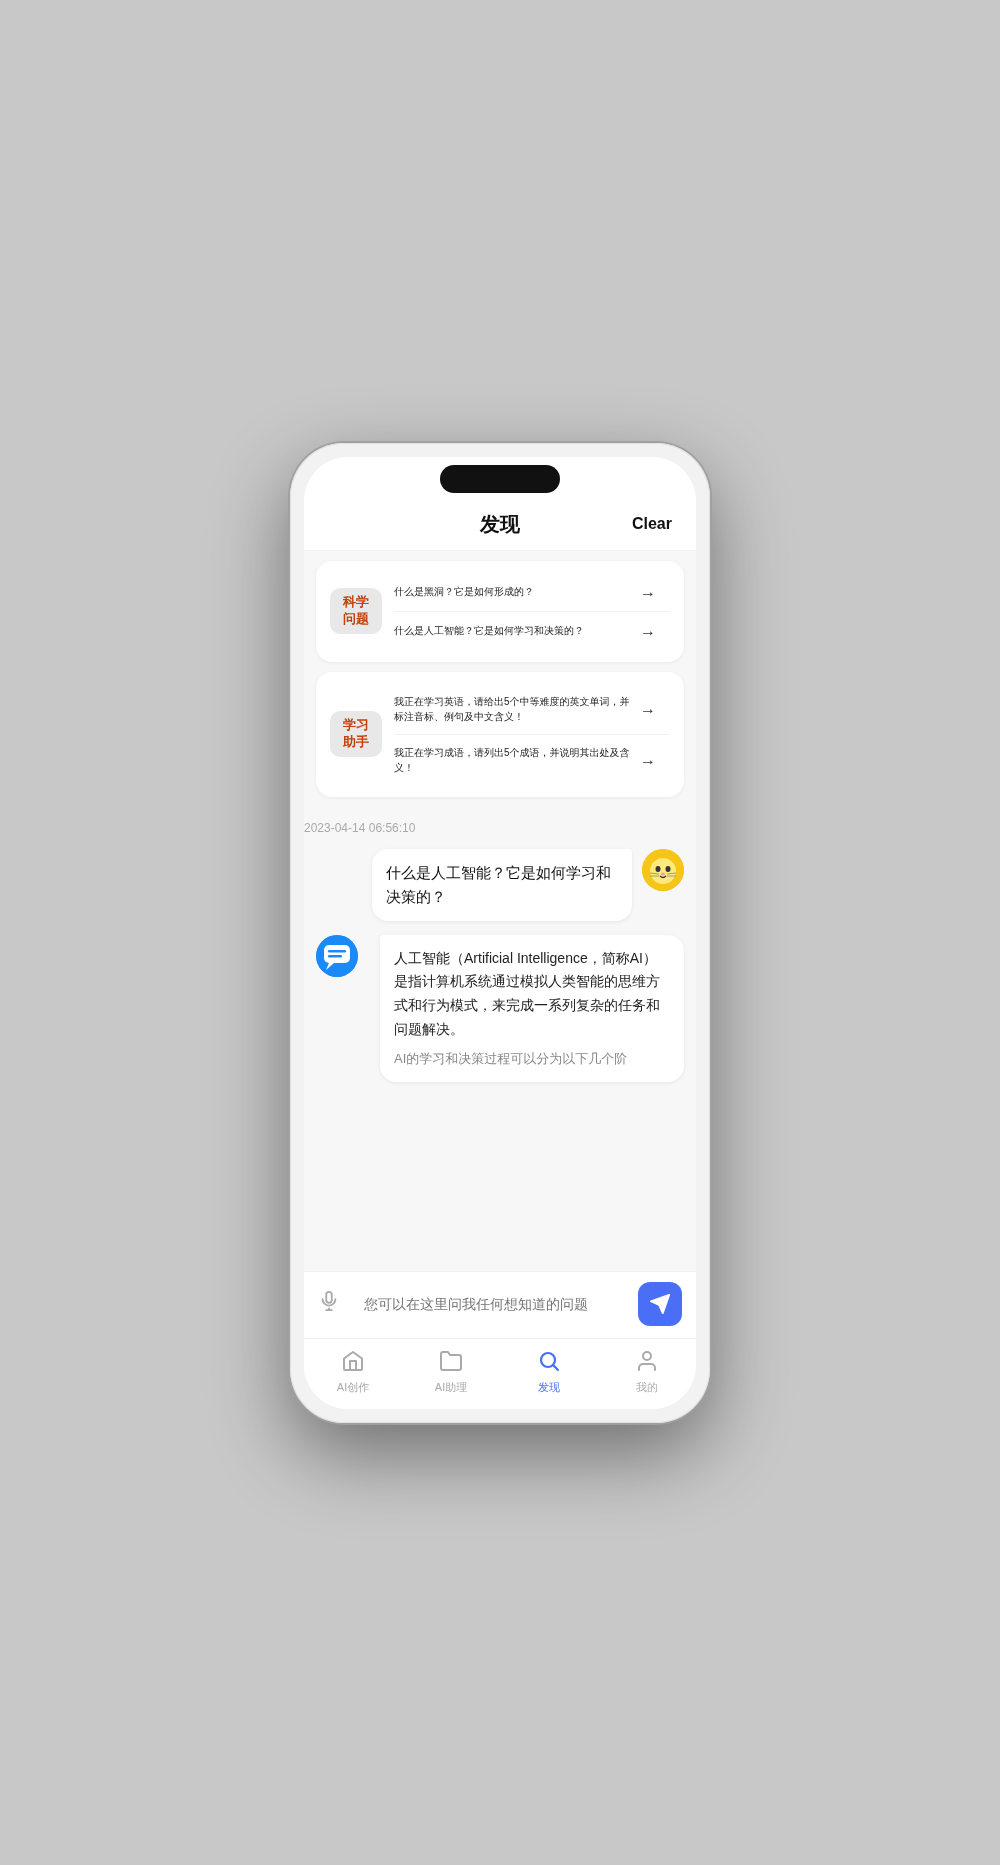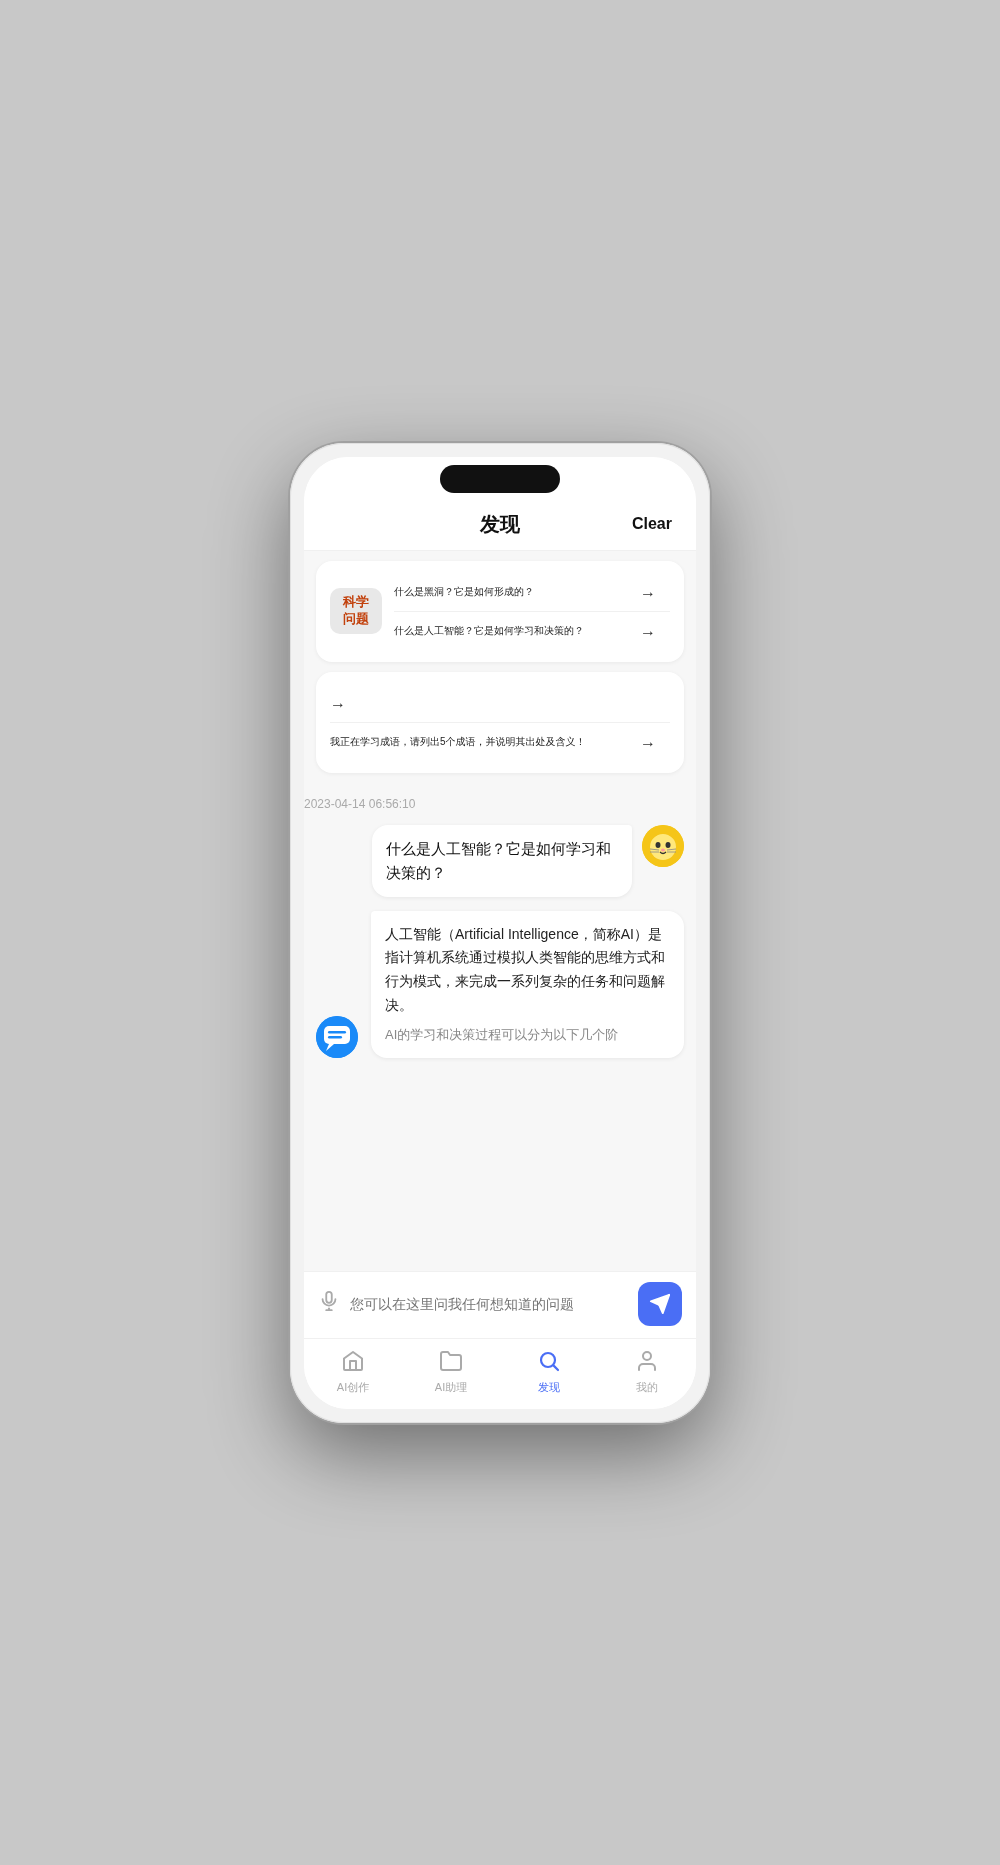--- a/index.html
+++ b/index.html
@@ -204,22 +204,22 @@
       align-items: center;
       justify-content: center;
       font-size: 22px;
       flex-shrink: 0;
       overflow: hidden;
     }
 
     
     .ai-message {
       display: flex;
-      align-items: flex-end;
-      gap: 13px;
+      align-items: flex-start;
+      gap: 22px;
       margin-bottom: 14px;
     }
 
     .ai-message-bubble {
       background: #fff;
       border-radius: 4px 16px 16px 16px;
       padding: 12px 14px;
       font-size: 14px;
       color: #222;
       line-height: 1.7;
@@ -233,21 +233,21 @@
       font-size: 13px;
       margin-top: 6px;
     }
 
     
     .input-area {
       background: #fff;
       padding: 10px 14px 12px;
       display: flex;
       align-items: center;
-      gap: 10px;
+      gap: 24px;
       border-top: 1px solid #f0f0f0;
       flex-shrink: 0;
     }
 
     .mic-icon {
       color: #aaa;
       font-size: 22px;
       flex-shrink: 0;
       cursor: pointer;
     }
@@ -360,22 +360,26 @@
             <div class="suggestion-item">
               <span class="suggestion-item-text">什么是人工智能？它是如何学习和决策的？</span>
               <span class="arrow-icon">→</span>
             </div>
           </div>
         </div>
       </div>
 
       <div class="suggestion-card">
         <div class="card-body">
+          <div class="badge-col">
+            <div class="category-badge">学习<br>助手</div>
+          </div>
           <div class="items-col">
             <div class="suggestion-item">
+              <span class="suggestion-item-text">我正在学习英语，请给出5个中等难度的英文单词，并标注音标、例句及中文含义！</span>
               <span class="arrow-icon">→</span>
             </div>
             <div class="suggestion-item">
               <span class="suggestion-item-text">我正在学习成语，请列出5个成语，并说明其出处及含义！</span>
               <span class="arrow-icon">→</span>
             </div>
           </div>
         </div>
       </div>
 

